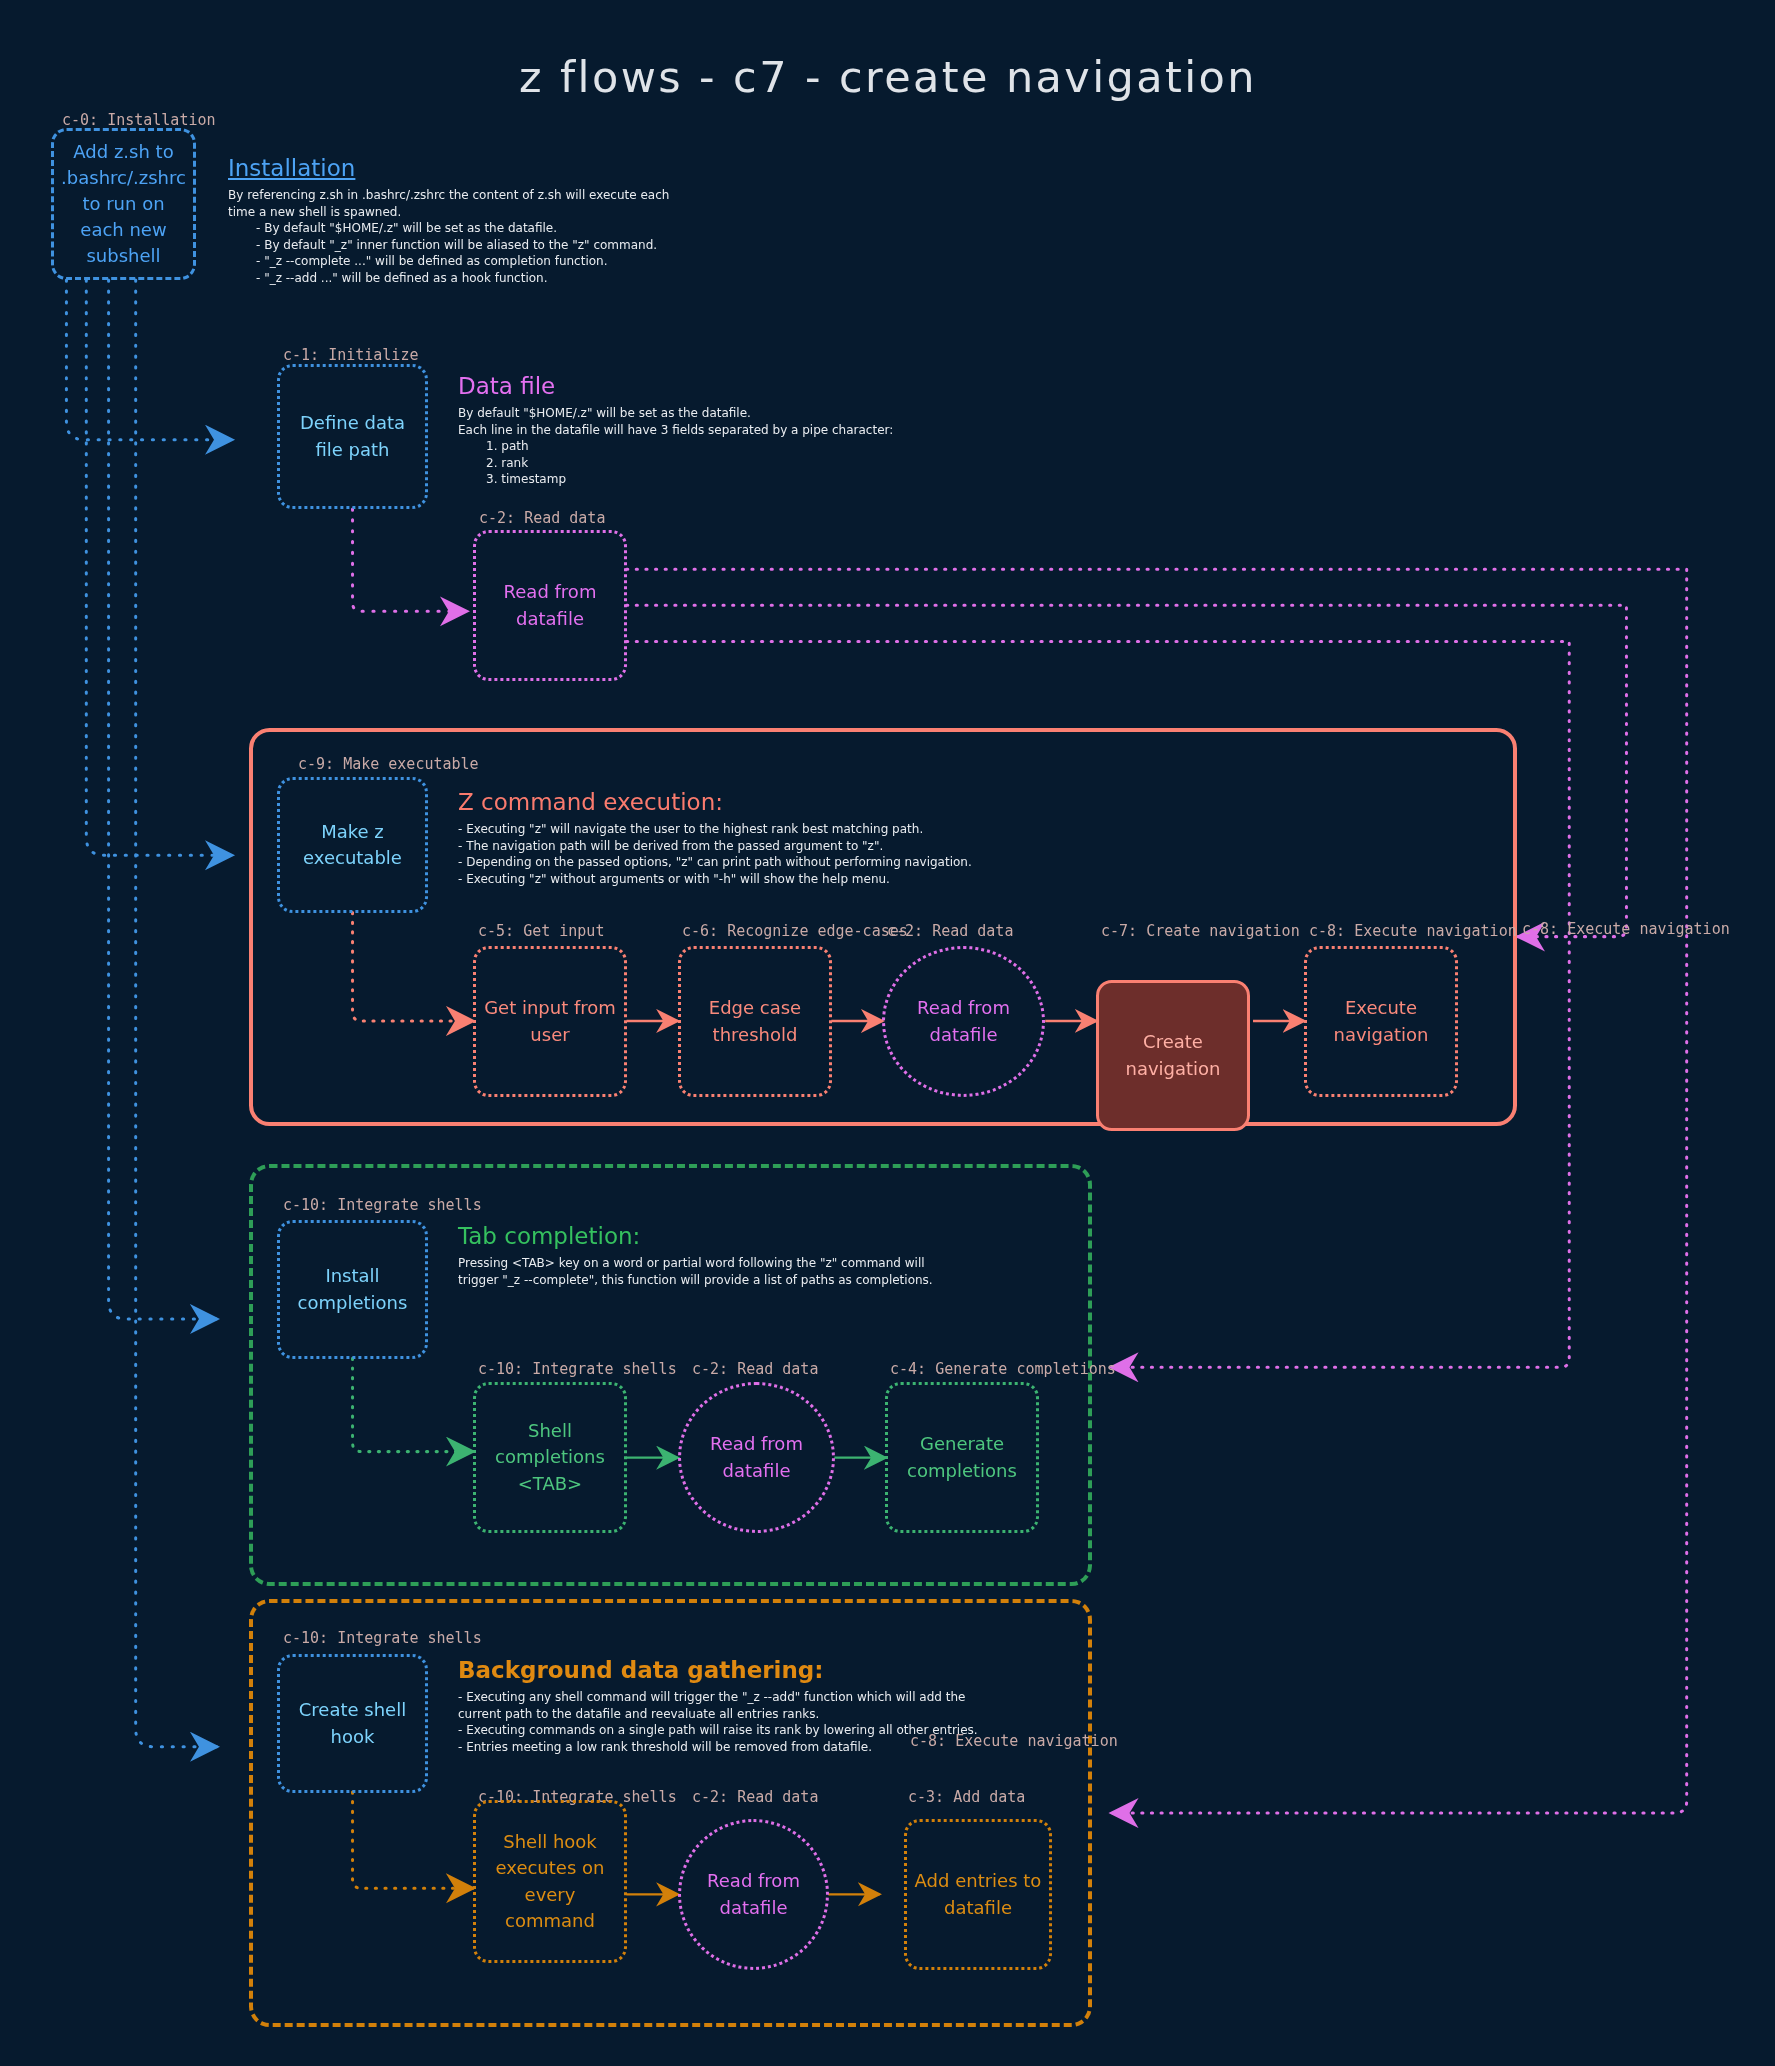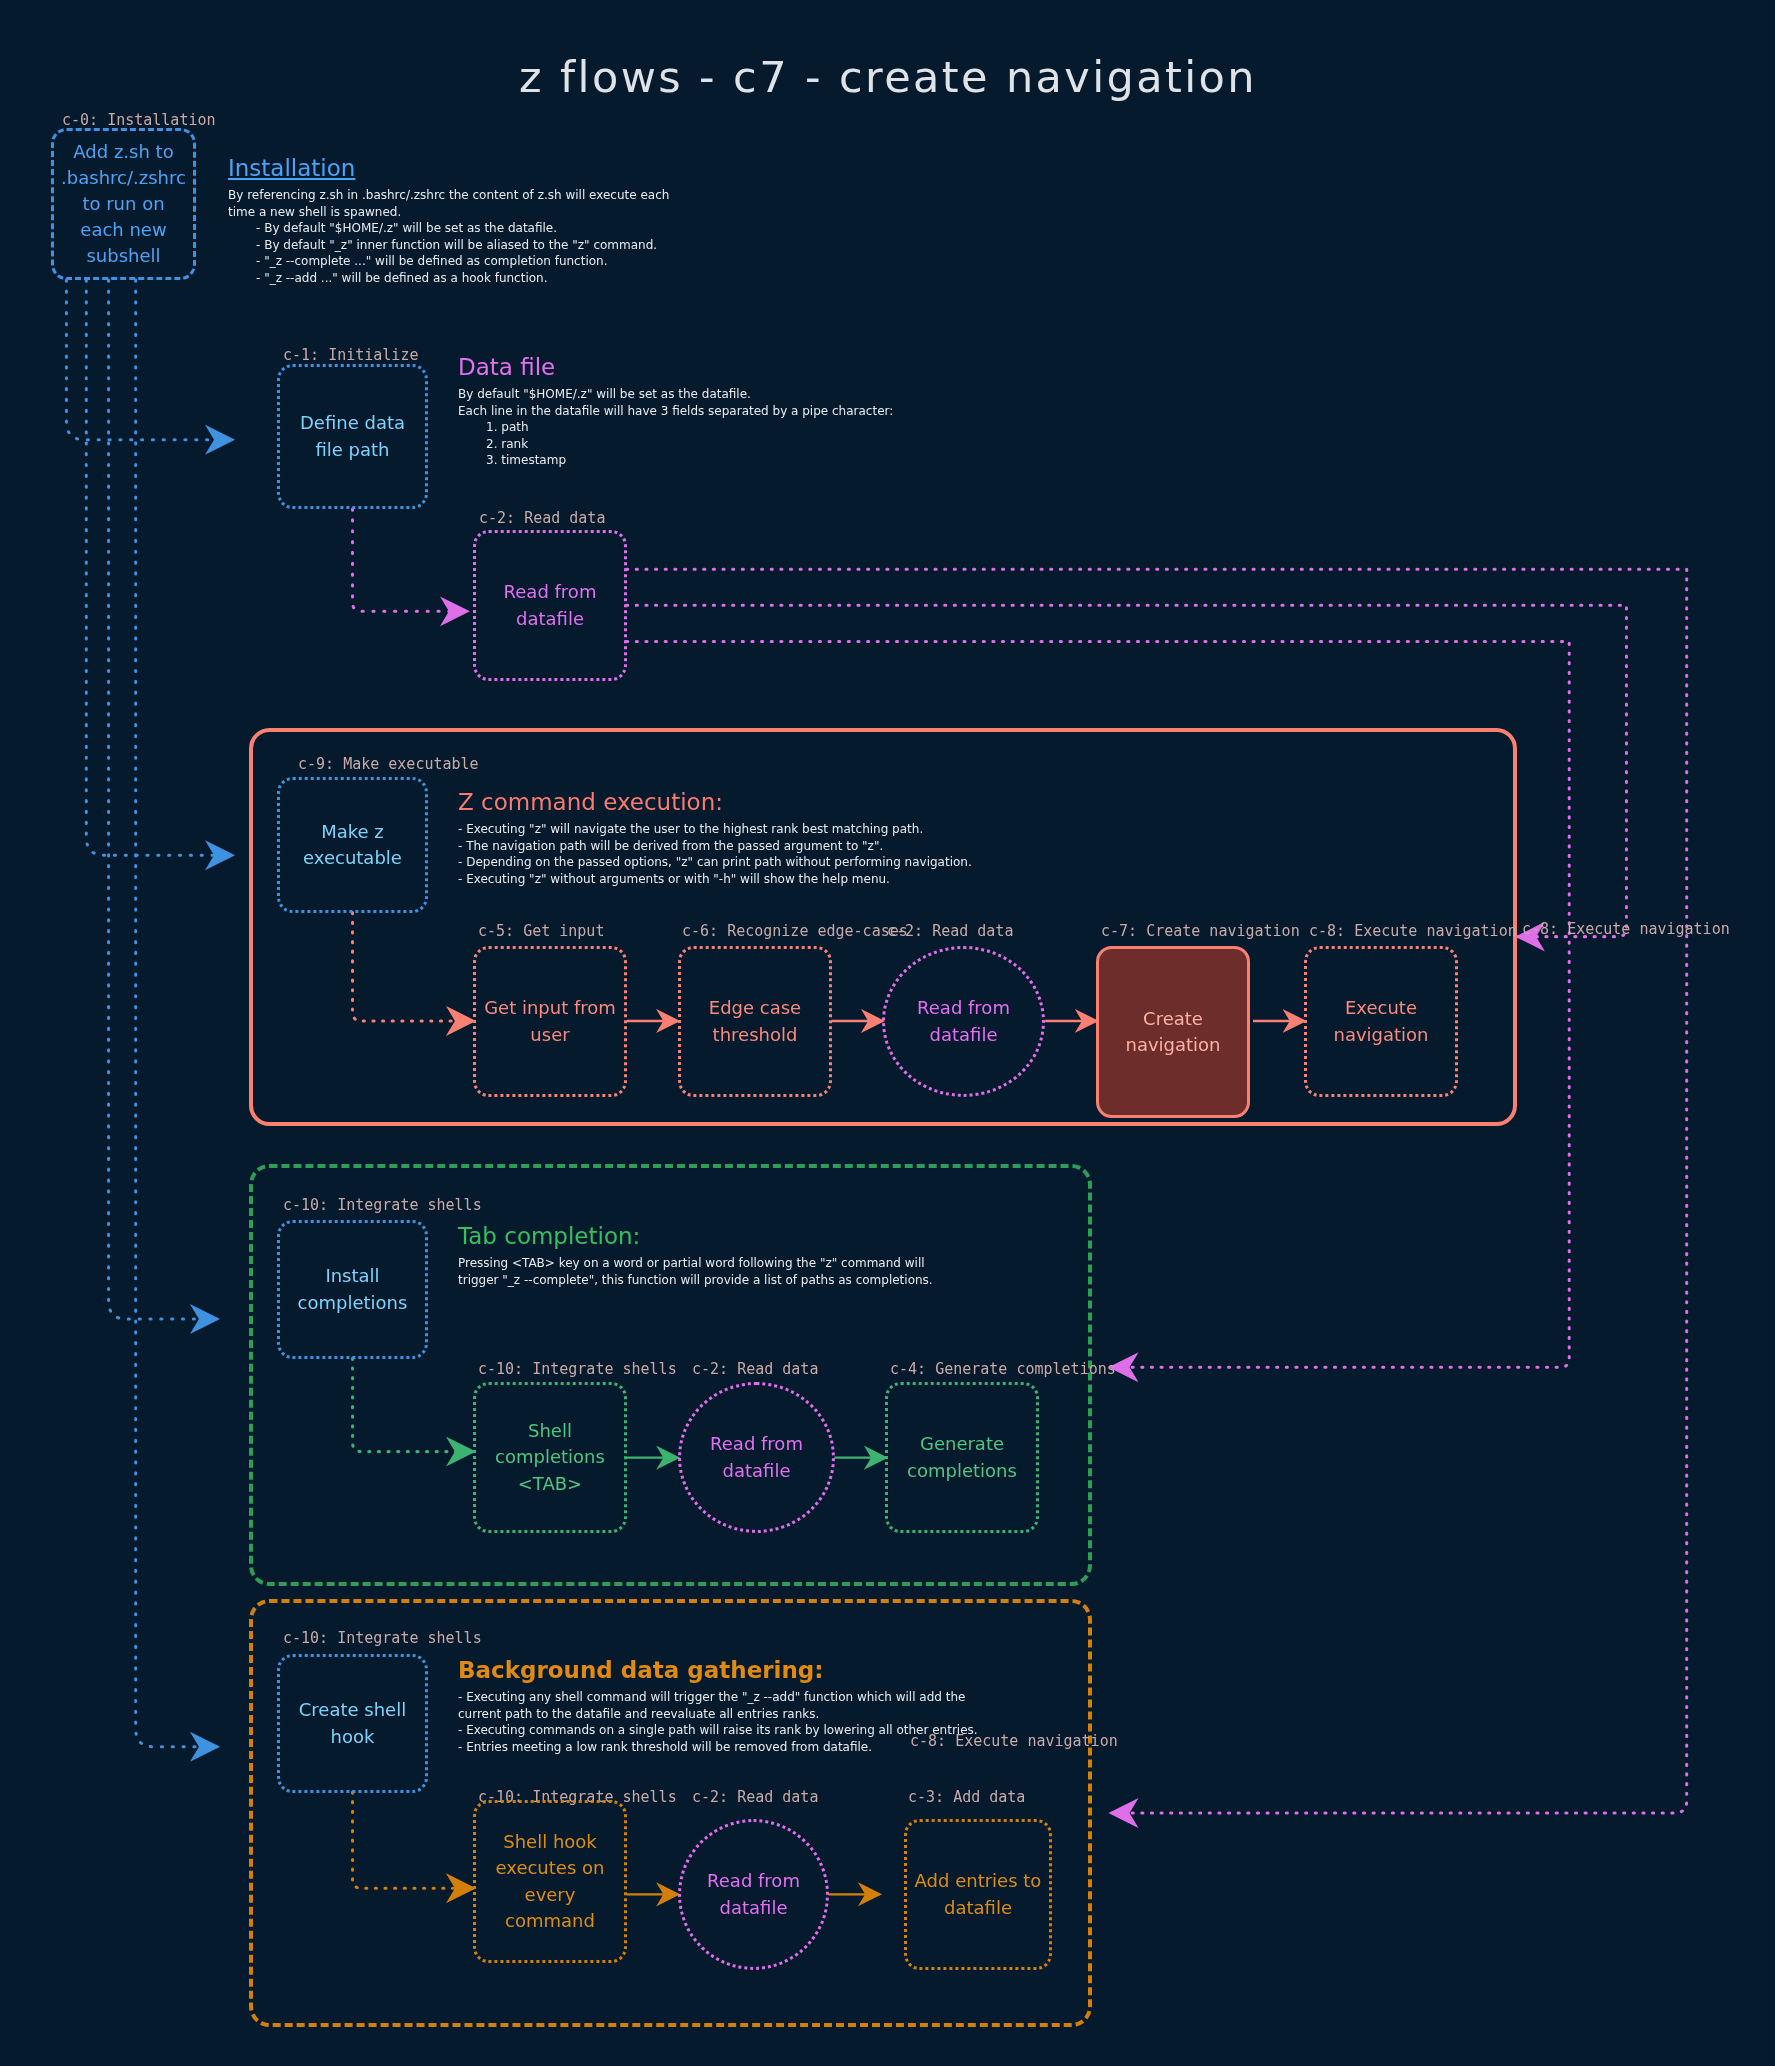--- a/index.html
+++ b/index.html
@@ -139,21 +139,21 @@
     <span class="li">- By default "_z" inner function will be aliased to the "z" command.</span>
     <span class="li">- "_z --complete ..." will be defined as completion function.</span>
     <span class="li">- "_z --add ..." will be defined as a hook function.</span>
   </span>
 </div>
 
 <div class="clabel" style="left:283px;top:346px">c-1: Initialize</div>
 
 <div class="node blue" style="left:277px;top:364px;width:151px;height:145px">Define data file path</div>
 
-<div class="desc" style="left:458px;top:354px;width:602px">
+<div class="desc" style="left:458px;top:373px;width:602px">
   <span class="head h-magenta">Data file</span>
   <span class="body">
     <span>By default "$HOME/.z" will be set as the datafile.</span><br>
     <span>Each line in the datafile will have 3 fields separated by a pipe character:</span>
     <span class="li">1. path</span>
     <span class="li">2. rank</span>
     <span class="li">3. timestamp</span>
   </span>
 </div>
 
@@ -180,21 +180,21 @@
 <div class="clabel" style="left:478px;top:922px">c-5: Get input</div>
 <div class="node coral" style="left:473px;top:946px;width:154px;height:151px">Get input from user</div>
 
 <div class="clabel" style="left:682px;top:922px">c-6: Recognize edge-cases</div>
 <div class="node coral" style="left:678px;top:946px;width:154px;height:151px">Edge case threshold</div>
 
 <div class="clabel" style="left:887px;top:922px">c-2: Read data</div>
 <div class="node magenta" style="left:882px;top:946px;width:163px;height:151px">Read from datafile</div>
 
 <div class="clabel" style="left:1101px;top:922px">c-7: Create navigation</div>
-<div class="node coral-fill" style="left:1096px;top:946px;width:154px;height:172px">Create navigation</div>
+<div class="node coral-fill" style="left:1096px;top:980px;width:154px;height:151px">Create navigation</div>
 
 <div class="clabel" style="left:1309px;top:922px">c-8: Execute navigation</div>
 <div class="node coral" style="left:1304px;top:946px;width:154px;height:151px">Execute navigation</div>
 
 <div class="section green" style="left:249px;top:1164px;width:843px;height:422px"></div>
 
 <div class="clabel" style="left:283px;top:1196px">c-10: Integrate shells</div>
 
 <div class="node blue" style="left:277px;top:1220px;width:151px;height:139px">Install completions</div>
 

